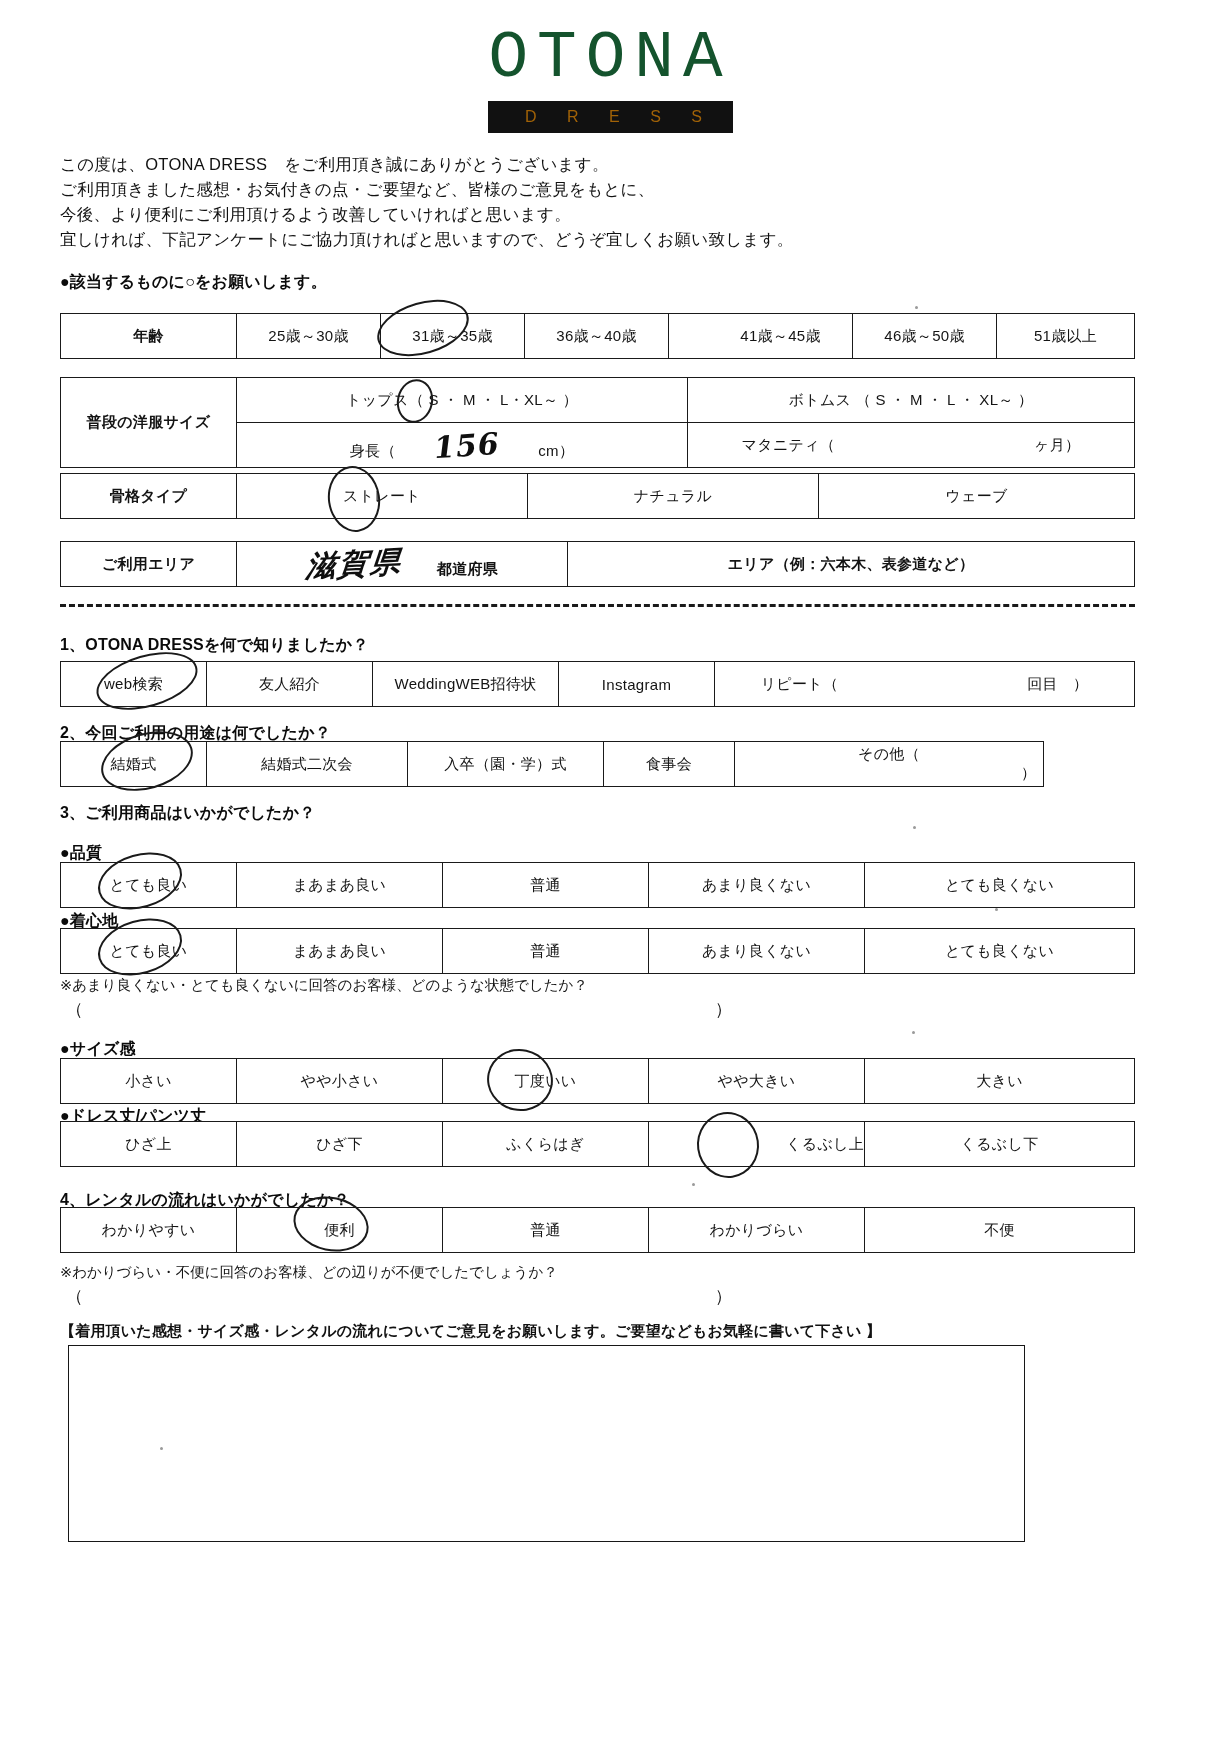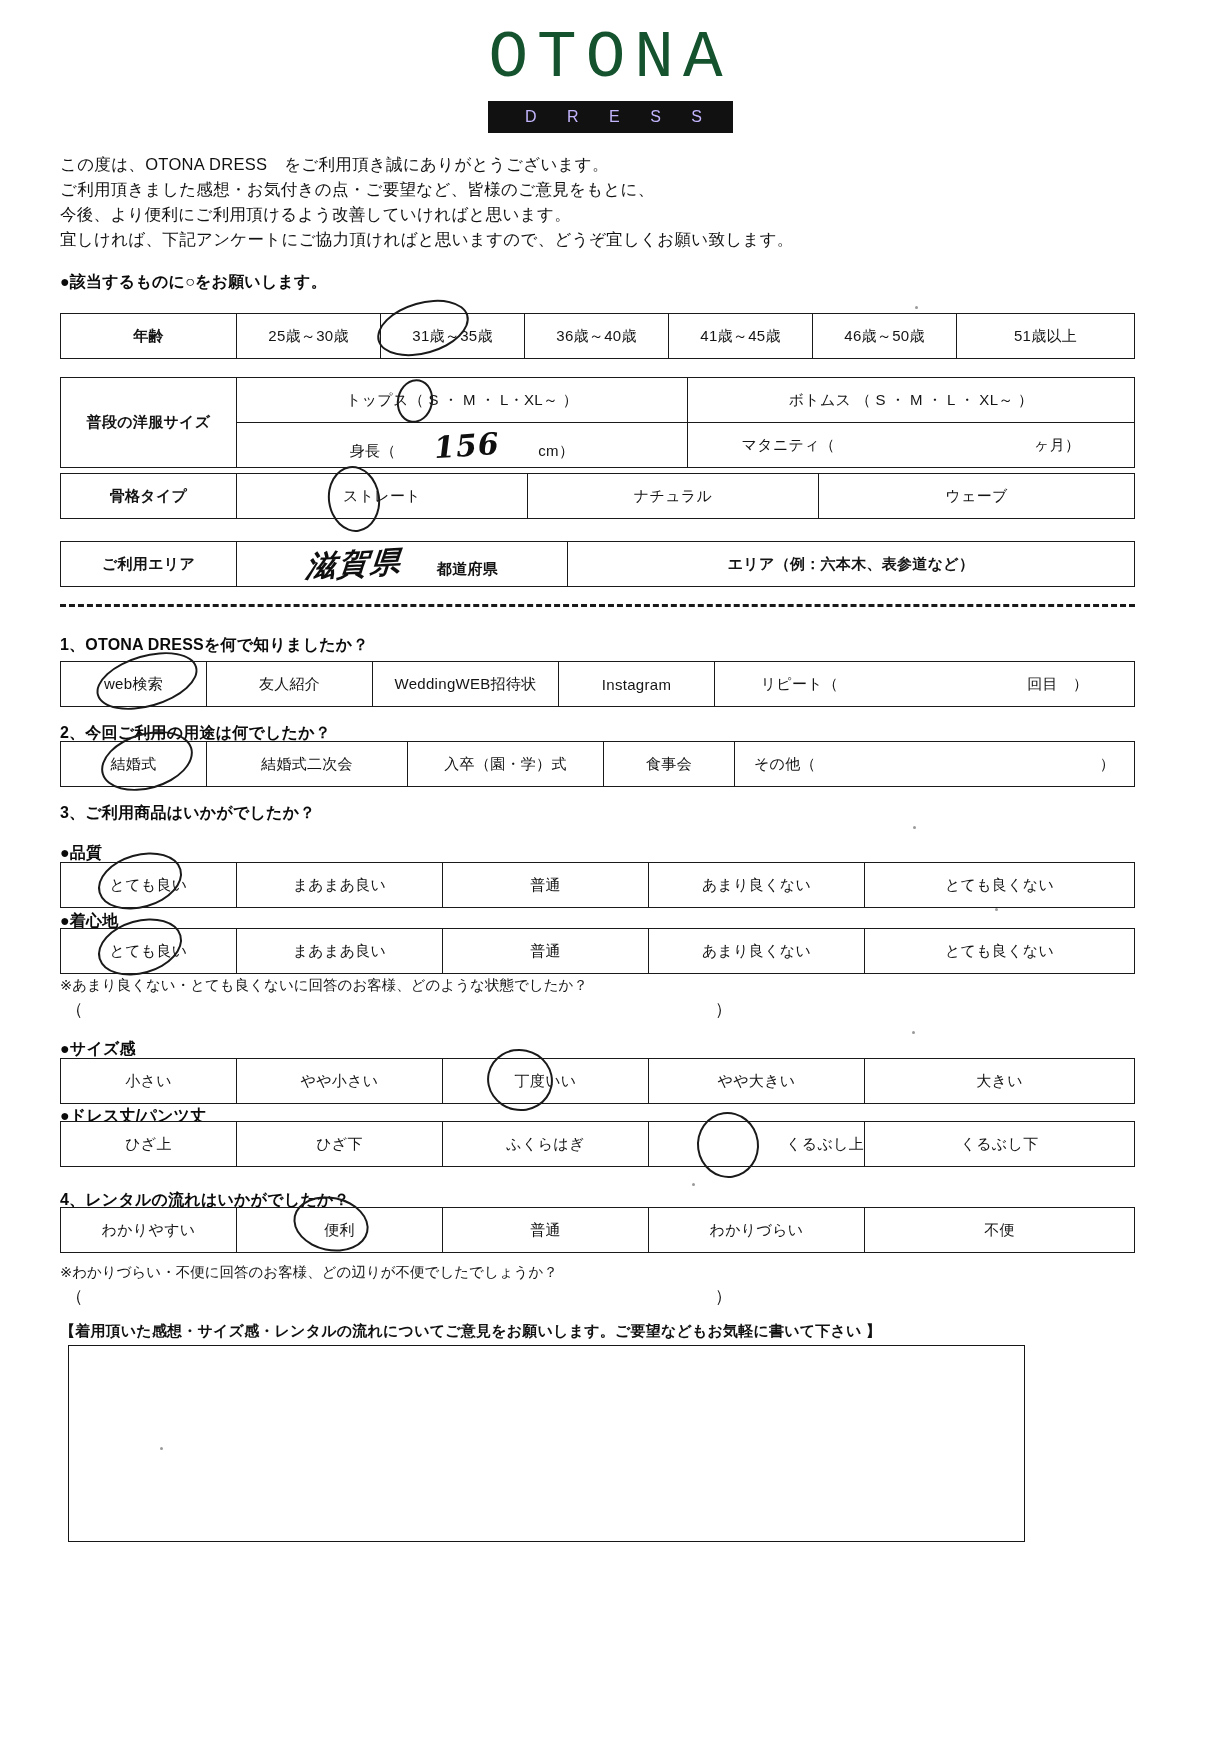--- a/index.html
+++ b/index.html
@@ -12,21 +12,21 @@
 
   
   .logo-wrap{position:absolute;left:0;top:26px;width:1220px;text-align:center;}
   .logo-main{
     font-family:Liberation Mono, monospace;
     font-size:66px;letter-spacing:9px;font-weight:400;color:#14532d;
     line-height:1;
   }
   .logo-bar{
     margin:9px auto 0;width:245px;height:32px;background:#111;
-    color:#c4b5fd;font-size:16px;letter-spacing:13px;
+    color:#a16207;font-size:16px;letter-spacing:13px;
     display:flex;align-items:center;justify-content:center;
     font-family:"Liberation Sans",sans-serif;padding-left:20px;box-sizing:border-box;
   }
 
   
   .intro{position:absolute;left:60px;top:152px;width:1000px;}
   .intro div{font-size:16.5px;line-height:25px;color:#111;letter-spacing:.3px;white-space:nowrap;}
 
   .sect-head{position:absolute;font-size:16px;font-weight:bold;letter-spacing:.2px;color:#0b0b0b;white-space:nowrap;}
 
@@ -87,21 +87,21 @@
 
   <div class="sect-head" style="left:60px;top:272px;">●該当するものに○をお願いします。</div>
 
   <table class="frm" style="left:60px;top:313px;width:1075px;border-radius:12px;">
     <tbody>
         <tr>
       <td class="lbl" style="width:175px;">年齢</td>
       <td style="width:143px;">25歳～30歳</td>
       <td style="width:143px;">31歳～35歳</td>
       <td style="width:143px;">36歳～40歳</td>
-      <td style="width:143px;">41歳～45歳</td>
+      <td style="width:143px;padding-left:40px;">41歳～45歳</td>
       <td style="width:143px;">46歳～50歳</td>
       <td>51歳以上</td>
     </tr>
   </tbody>
     </table>
   <div class="circ t1" style="left:376px;top:302px;width:90px;height:48px;"></div>
 
   <table class="frm" style="left:60px;top:377px;width:1075px;">
     <tbody>
         <tr>
@@ -165,21 +165,21 @@
         <span>リピート（</span>
         <span style="display:inline-block;width:180px;"></span>
         <span>回目　）</span>
       </td>
     </tr>
   </tbody>
     </table>
   <div class="circ t1" style="left:95px;top:655px;width:100px;height:48px;"></div>
 
   <div class="sect-head" style="left:60px;top:723px;">2、今回ご利用の用途は何でしたか？</div>
-  <table class="frm" style="left:60px;top:741px;width:1075px;">
+  <table class="frm" style="left:60px;top:741px;width:984px;">
     <tbody>
         <tr>
       <td style="width:145px;">結婚式</td>
       <td style="width:200px;">結婚式二次会</td>
       <td style="width:195px;">入卒（園・学）式</td>
       <td style="width:130px;">食事会</td>
       <td class="lft">
         <span>その他（</span>
         <span style="display:inline-block;width:275px;"></span>
         <span>）</span>

